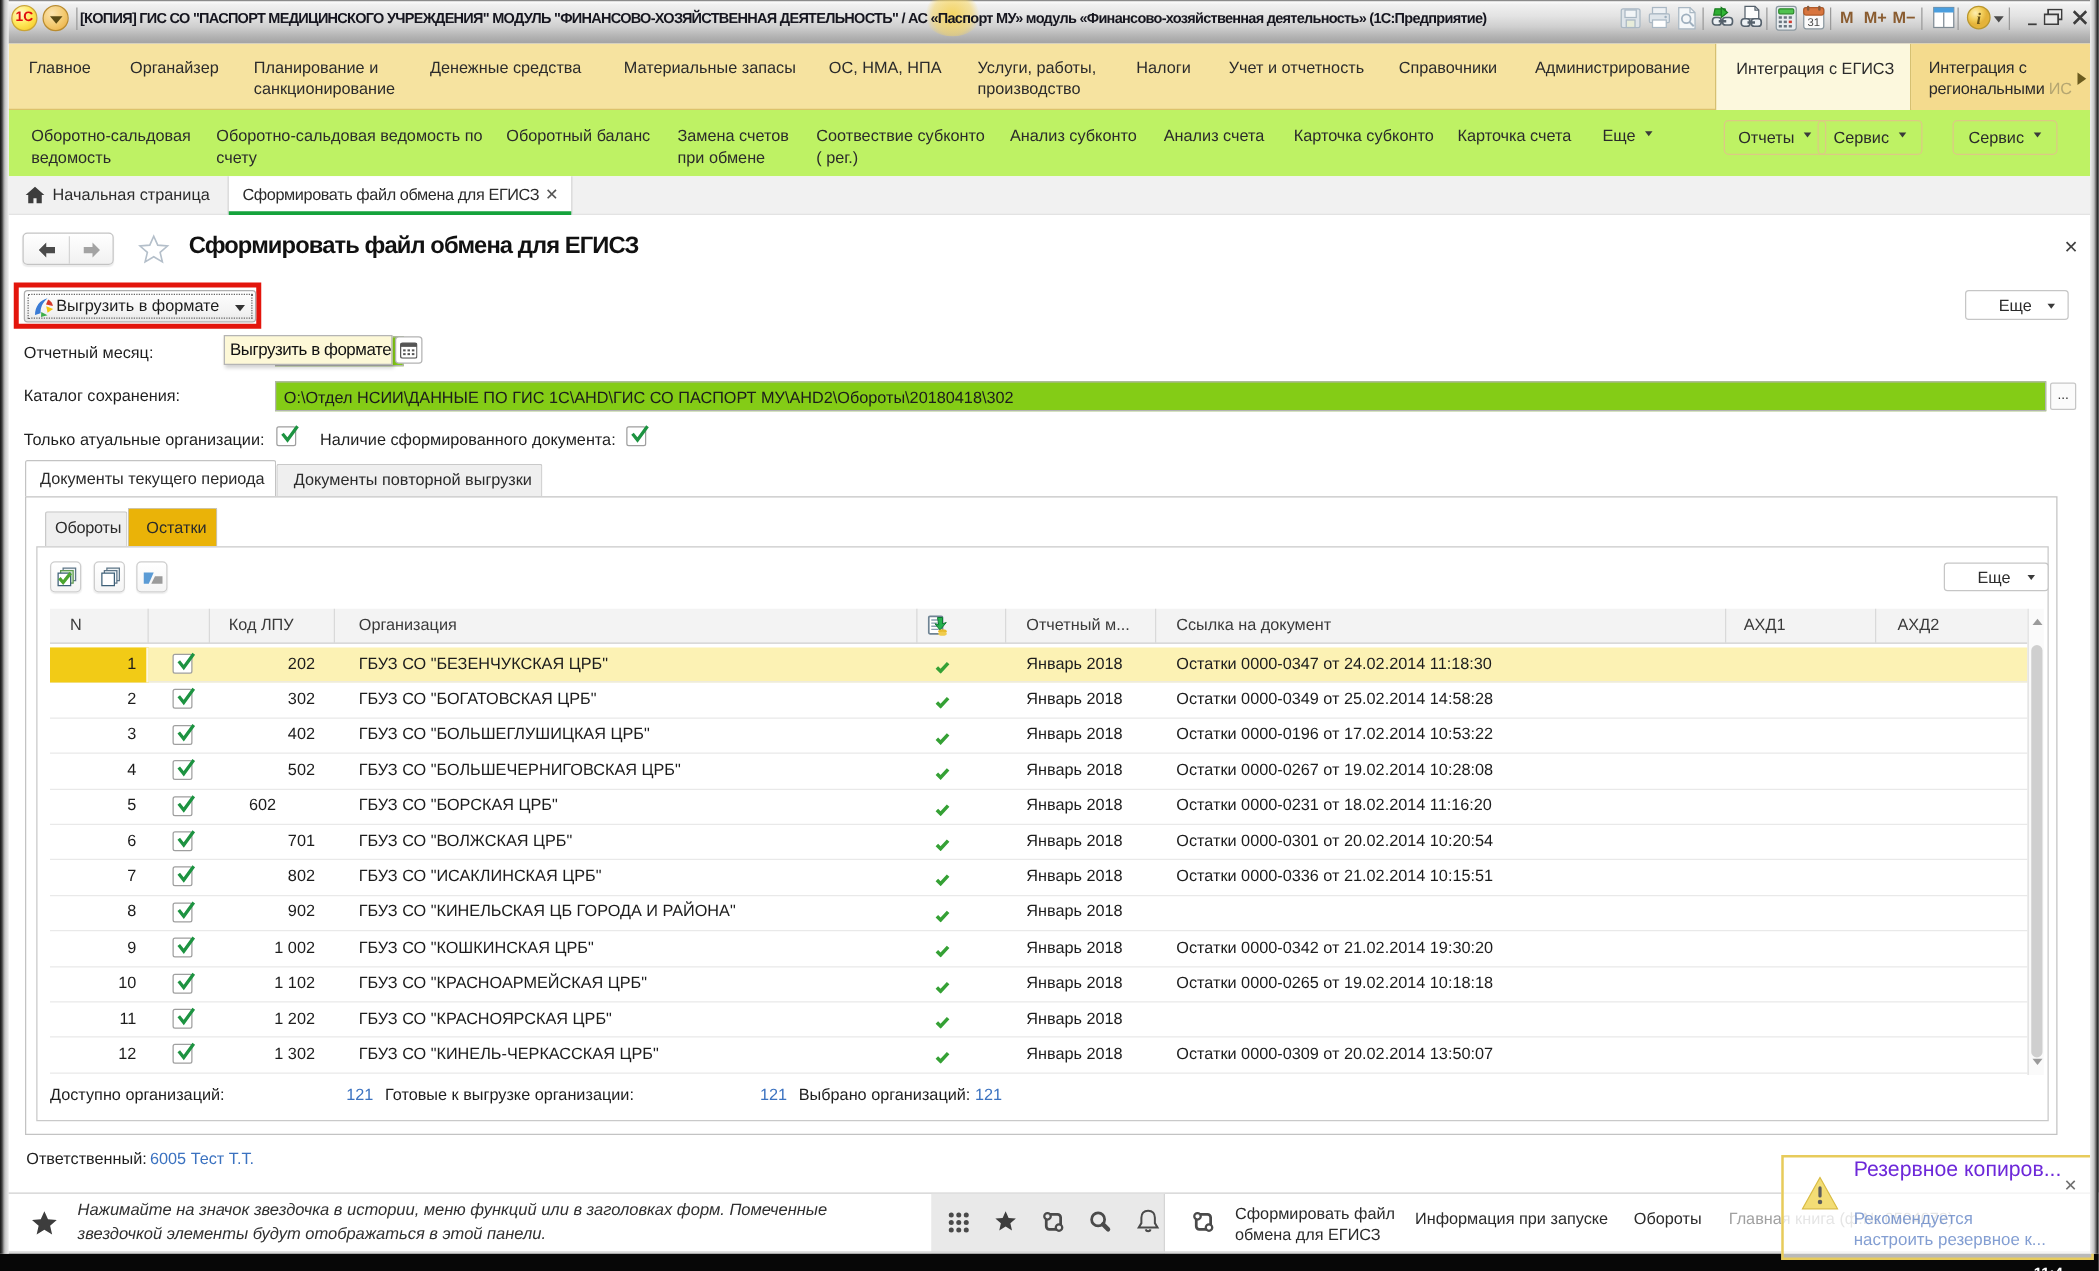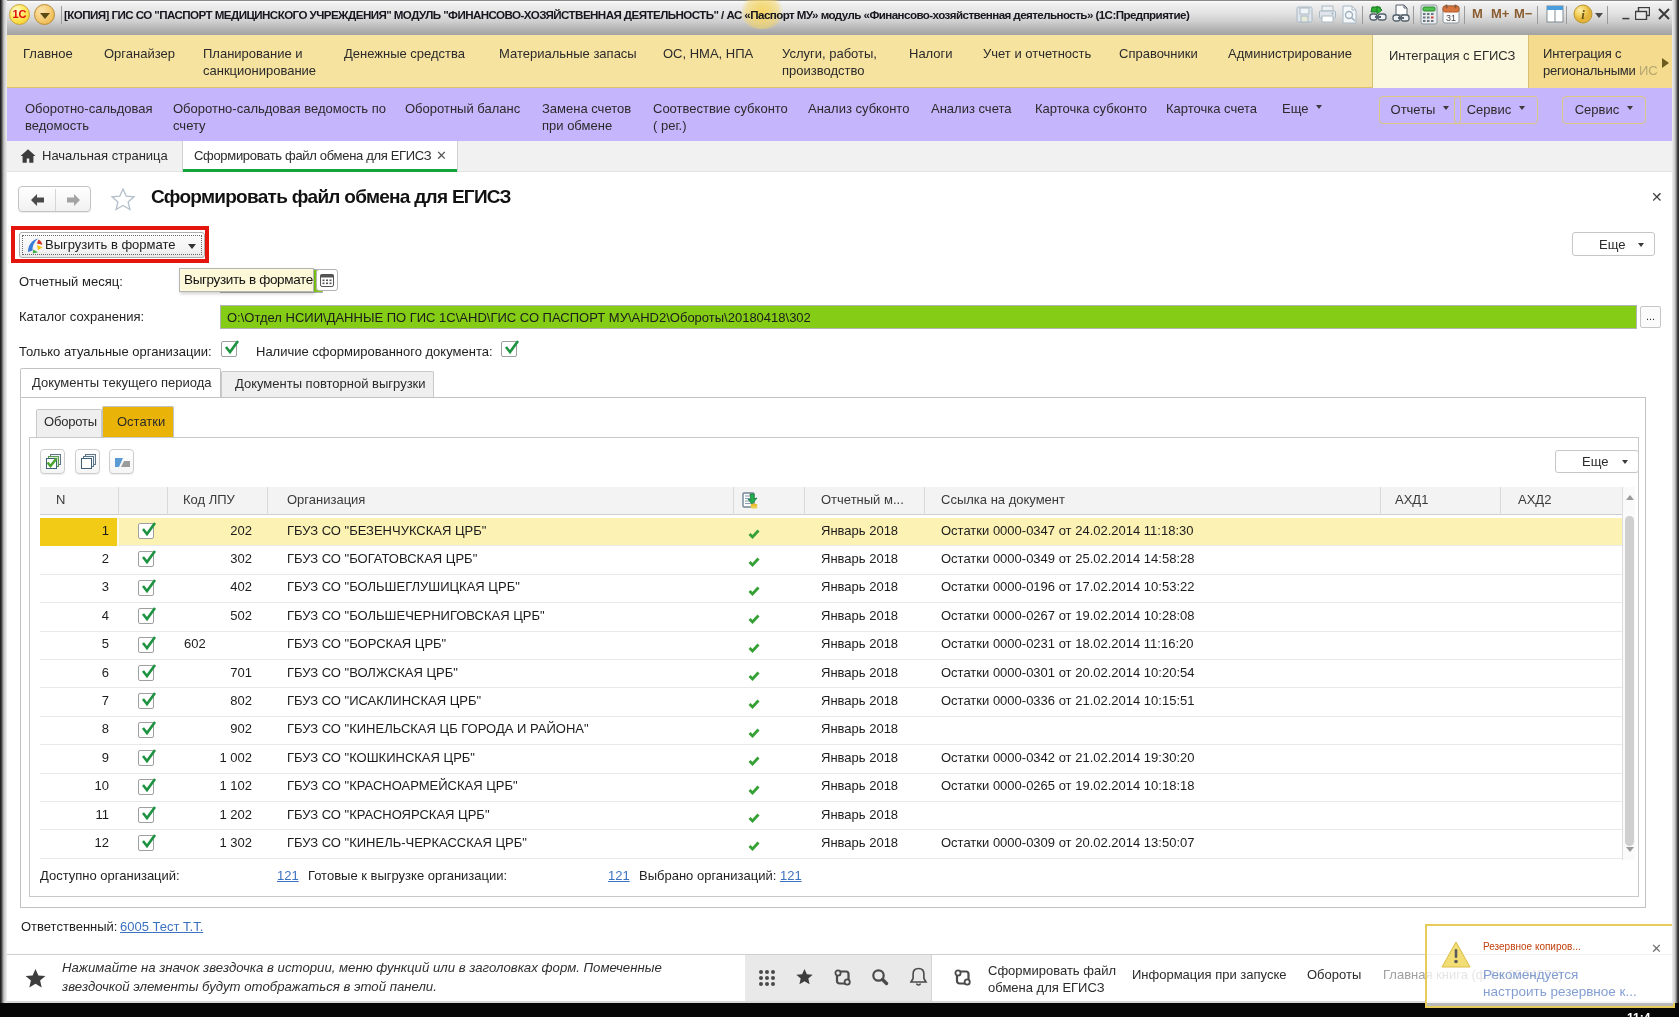--- a/index.html
+++ b/index.html
@@ -26,21 +26,21 @@
 .mchar{position:absolute;top:5px;font-size:13px;font-weight:bold;color:#8a5c30}
 .winbtn{position:absolute;top:3px;font-size:14px;color:#3c3c3c;text-align:center;width:26px;line-height:20px}
 
 .menu{position:absolute;left:7px;top:35px;width:1665px;height:53px;background:#f6e3a0;border-bottom:1px solid #dcc26c}
 .menu .it{position:absolute;top:11px;font-size:13px;line-height:16.5px;color:#2b2b2b;white-space:pre-line}
 .menutab-act{position:absolute;left:1365px;top:0;width:157px;height:54px;background:#fcf8dd;
  border-left:1px solid #d6c071;border-right:1px solid #d6c071}
 .menutab-reg{position:absolute;left:1522px;top:0;width:143px;height:54px;background:#f4db8e}
 .menu .arr-r{position:absolute;left:1655px;top:23px;border:5px solid transparent;border-left:7px solid #6b5b1e}
 
-.submenu{position:absolute;left:7px;top:88px;width:1665px;height:53px;background:#c4b5fd}
+.submenu{position:absolute;left:7px;top:88px;width:1665px;height:53px;background:#bef264}
 .submenu .it{position:absolute;top:13px;font-size:13px;line-height:16.5px;color:#2b2b2b;white-space:pre-line}
 .ybtn{position:absolute;top:8px;height:28px;border:1px solid #dcc984;border-radius:4px;font-size:13px;color:#2b2b2b;
  text-align:center;line-height:26px}
 .caret{display:inline-block;vertical-align:1.5px;margin-left:8px;border:3.5px solid transparent;border-top:4.5px solid #3a3a3a}
 
 .tabbar{position:absolute;left:7px;top:141px;width:1665px;height:31px;background:#f1f1f1;border-bottom:1px solid #e3e3e3}
 .tabbar .home{position:absolute;left:11px;top:5px;width:20px;height:20px}
 .tabbar .t1{position:absolute;left:35px;top:7px;font-size:13px;color:#2b2b2b}
 .tab-act{position:absolute;left:175px;top:0;width:276px;height:31px;background:#fff;
  border-left:1px solid #d2d2d2;border-right:1px solid #d2d2d2}
@@ -94,29 +94,29 @@
 .thead .c{position:absolute;top:0;height:28px;border-right:1px solid #d9d9d9;font-size:13px;color:#3a3a3a;
  padding-top:5px;white-space:nowrap;overflow:hidden}
 .trow{position:absolute;left:10px;width:1582px;height:28.4px;border-bottom:1px solid #e9e9e9;font-size:13px;color:#1c1c1c}
 .trow .c{position:absolute;top:0;height:28px;padding-top:4.5px;white-space:nowrap;overflow:hidden}
 .sel{background:#fcf2b4}
 .selN{position:absolute;left:0;top:0;width:79px;height:27.5px;background:#f2cb16;border-right:2px solid #fdf8e2}
 .vscroll{position:absolute;left:1592px;top:49px;width:13px;height:373px;background:#fafafa;border-left:1px solid #dedede}
 .vthumb{position:absolute;left:2px;top:29px;width:9px;height:330px;background:#cfcfcf;border-radius:5px}
 .sarr{position:absolute;left:3px;width:0;height:0}
 .gfoot{position:absolute;top:430px;font-size:13px;color:#1e1e1e;white-space:nowrap}
-a.lk{color:#3b72c0;text-decoration:underline}
+a.lk{color:#3b72c0;}
 
 .histbar{position:absolute;left:0px;top:954px;width:1679px;height:49px;background:#fff;border-top:1px solid #cfcfcf}
 .histbar .txt{position:absolute;left:62px;top:4px;font-size:13.2px;font-style:italic;color:#2f2f2f;line-height:18.5px}
 .graygrp{position:absolute;left:745px;top:0;width:187px;height:48px;background:#e9e9e9;border-right:1px solid #d5d5d5}
 .histbar .lbl{position:absolute;font-size:13px;color:#2b2b2b;line-height:16.5px;white-space:pre-line}
 .notif{position:absolute;left:1425px;top:924px;width:250px;height:84px;background:rgba(255,255,255,.72);
  border:2px solid #e7cb5b}
-.notif .t{position:absolute;left:56px;top:15px;font-size:10px;color:#c2410c;white-space:nowrap}
+.notif .t{position:absolute;left:56px;top:0;font-size:17px;color:#6d28d9;white-space:nowrap}
 .notif .x{position:absolute;left:224px;top:15px;font-size:13px;color:#707070}
 .notif .lk1{position:absolute;left:56px;top:41px;font-size:13.5px;color:rgba(90,125,195,.75);white-space:nowrap}
 .blackbar{position:absolute;left:0;top:1003px;width:1679px;height:14px;background:#070707}
 .clock{position:absolute;left:1627px;top:1011px;font-size:12px;color:#fff;font-weight:bold}
 
 .edgeL{position:absolute;left:0;top:0;width:7px;height:1003px;
  background:linear-gradient(90deg,#161616 0,#2e2e2e 1px,#5c5c5c 2px,#9d9d9d 3px,#c6c6c6 4px,#e2e2e2 6px,#eee 7px)}
 .edgeR{position:absolute;left:1672px;top:0;width:7px;height:1003px;
  background:linear-gradient(270deg,#2e2e2e 0,#2e2e2e 1px,#5c5c5c 2px,#9d9d9d 3px,#c6c6c6 4px,#e2e2e2 6px,#eee 7px)}
 .edgeB{position:absolute;left:0;top:1001px;width:1679px;height:2px;background:#d9d9d9}
@@ -472,21 +472,21 @@
             </div>
             <div class="trow" style="top:193.6px">
               <div class="c" style="left:0;width:79px;text-align:right;padding-right:10px">5</div>
               <div class="c" style="left:79px;width:49px">
                 <span class="chk" style="left:19px;top:5px">
                   <svg width="18" height="18" viewBox="0 0 18 18" style="position:absolute;left:1px;top:-4px">
                     <path d="M3 9l4 5 8-11" fill="none" stroke="#1d9341" stroke-width="2.6"></path>
                   </svg>
                 </span>
               </div>
-              <div class="c" style="left:144px;width:100px;text-align:left;padding-right:16px">602</div>
+              <div class="c" style="left:128px;width:100px;text-align:center;padding-right:16px">602</div>
               <div class="c" style="left:228px;width:466px;padding-left:19px">ГБУЗ СО "БОРСКАЯ ЦРБ"</div>
               <div class="c" style="left:694px;width:71px;padding-left:14px;padding-top:9px"><svg width="12" height="10" viewBox="0 0 12 10">
                   <path d="M1.5 5 4.5 8 10.5 1.5" fill="none" stroke="#35a135" stroke-width="2.8"></path>
                 </svg></div>
               <div class="c" style="left:765px;width:120px;padding-left:16px">Январь 2018</div>
               <div class="c" style="left:885px;width:456px;padding-left:16px">Остатки 0000-0231 от 18.02.2014 11:16:20</div>
               <div class="c" style="left:1341px;width:120px"></div>
               <div class="c" style="left:1461px;width:120px"></div>
             </div>
             <div class="trow" style="top:222px">

